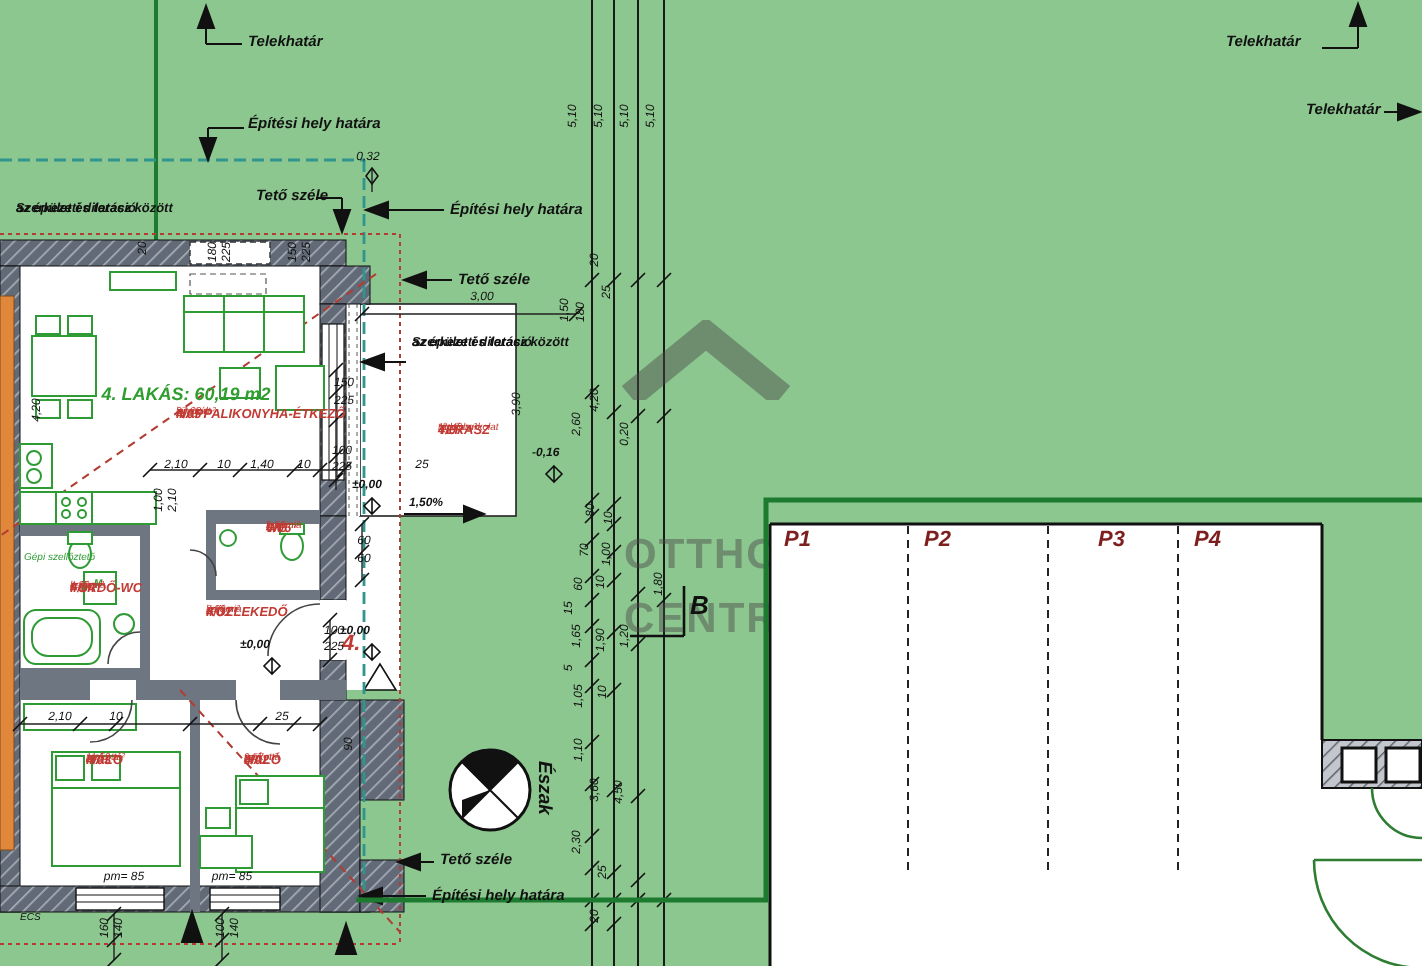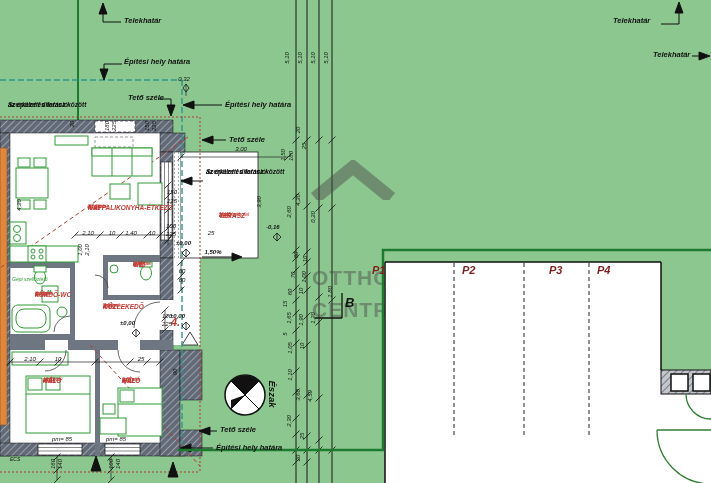--- a/index.html
+++ b/index.html
@@ -253,20 +253,21 @@
     <span class="bnd" style="left:229px;top:135px">Tető széle</span>
     <span class="bnd" style="left:220px;top:425px">Tető széle</span>
     <div class="dil" style="left:8px;top:101px">
       <div>Szerkezeti dilatáció</div>
       <div>az épület és terasz között</div>
     </div>
     <div class="dil" style="left:206px;top:168px">
       <div>Szerkezeti dilatáció</div>
       <div>az épület és terasz között</div>
     </div>
+    <span class="apt" style="left:8px;top:192px">4. LAKÁS: 60,19 m2</span>
     <span class="seclbl" style="left:345px;top:295px">B</span>
     <span class="unit" style="left:171px;top:316px">4.</span>
     <span class="rot90" style="left:272px;top:394px">Észak</span>
     <span class="lvl" style="left:176px;top:240px">±0,00</span>
     <span class="lvl" style="left:170px;top:313px">±0,00</span>
     <span class="lvl" style="left:120px;top:320px">±0,00</span>
     <span class="lvl" style="left:266px;top:224px">-0,16</span>
     <span class="dim" style="left:213px;top:252px;font-weight:700">1,50%</span>
     <span class="dim" style="left:62px;top:439px">pm= 85</span>
     <span class="dim" style="left:116px;top:439px">pm= 85</span>
@@ -329,21 +330,21 @@
       <span class="dim" style="left: 58px; top: 359px;">10</span>
       <span class="dim" style="left: 141px; top: 359px;">25</span>
       <span class="dim" style="left: 172px; top: 192px;">150</span>
       <span class="dim" style="left: 172px; top: 201px;">225</span>
       <span class="dim" style="left: 171px; top: 226px;">100</span>
       <span class="dim" style="left: 171px; top: 234px;">225</span>
       <span class="dim" style="left: 182px; top: 271px;">60</span>
       <span class="dim" style="left: 182px; top: 280px;">60</span>
       <span class="dim" style="left: 167px; top: 316px;">100</span>
       <span class="dim" style="left: 167px; top: 324px;">225</span>
-      <span class="pstall" style="left: 372px; top: 264px;">P1</span>
+      <span class="pstall" style="left: 392px; top: 264px;">P1</span>
       <span class="pstall" style="left: 462px; top: 264px;">P2</span>
       <span class="pstall" style="left: 549px; top: 264px;">P3</span>
       <span class="pstall" style="left: 597px; top: 264px;">P4</span>
       <div class="room" style="left: 88px; top: 204px;">
         <div class="rc">4/05</div>
         <div class="rn">NAPPALIKONYHA-ÉTKEZŐ</div>
         <div class="rf">laminált</div>
         <div class="ra">27,28 m²</div>
       </div>
       <div class="room" style="left: 219px; top: 212px;">

